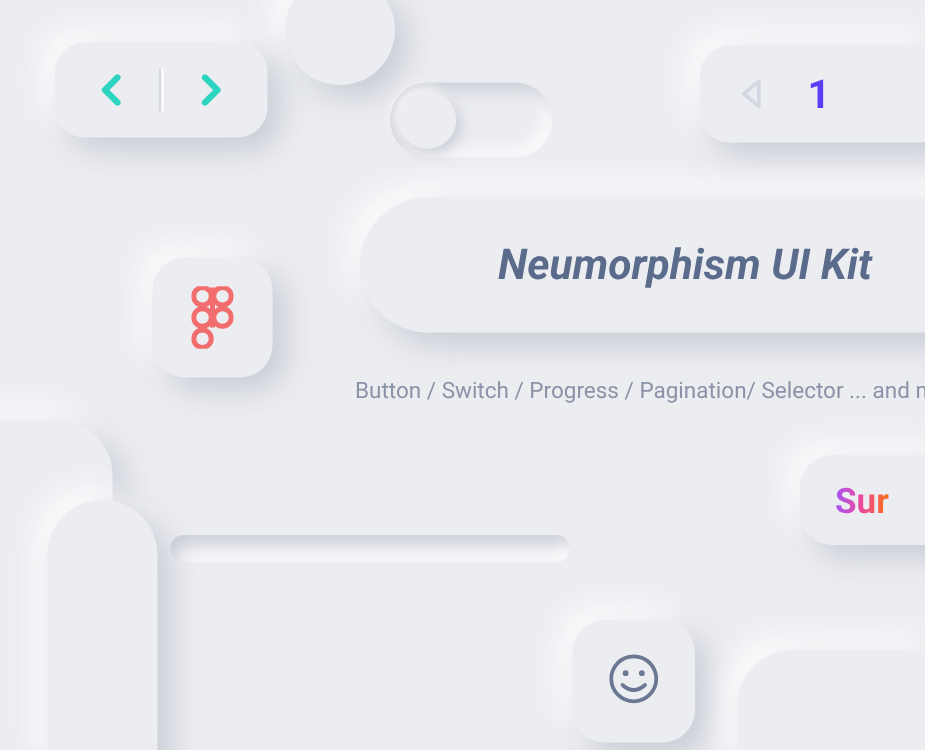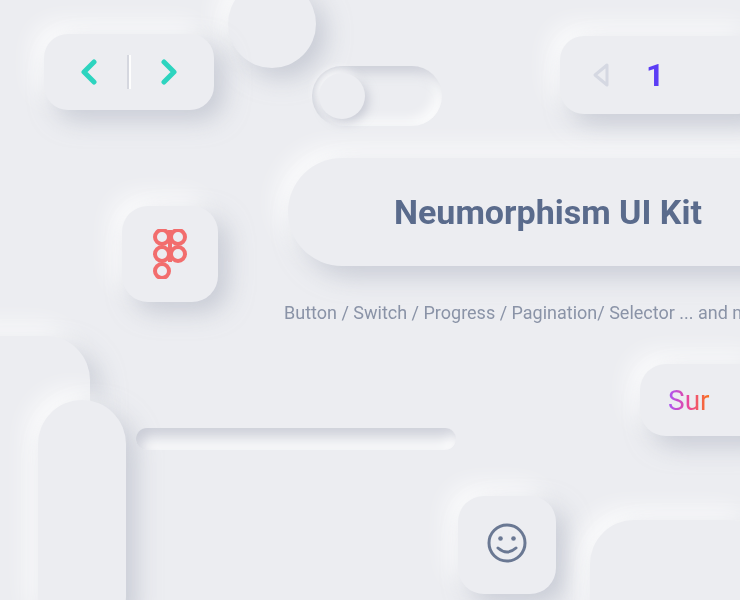--- a/index.html
+++ b/index.html
@@ -91,20 +91,21 @@
     position:absolute;
     left: 288px; top: 158px;
     width: 520px; height: 108px;
     border-radius: 56px;
     display:flex; align-items:center; justify-content:center;
   }
   .title-text {
     color:#5a6b8c;
     font-size:34px;
     font-weight:700;
+    font-style:italic;
   }
   .subtitle {
     position:absolute;
     left: 284px; top: 302px;
     color:#8a93a7;
     font-size:18px;
     white-space:nowrap;
   }
 
   
@@ -134,21 +135,21 @@
   
   .sun-btn {
     position:absolute;
     right:-30px; top: 364px;
     width: 130px; height: 72px;
     border-radius: 26px;
     display:flex; align-items:center; justify-content:flex-start;
     padding-left: 28px;
   }
   .sun-text {
-    font-size:28px; font-weight:400;
+    font-size:28px; font-weight:700;
     background: linear-gradient(90deg,#a855f7,#ec4899,#f97316);
     -webkit-background-clip: text;
     background-clip: text;
     color: transparent;
   }
 
   
   .smile-card {
     position:absolute;
     left: 458px; top: 496px;

